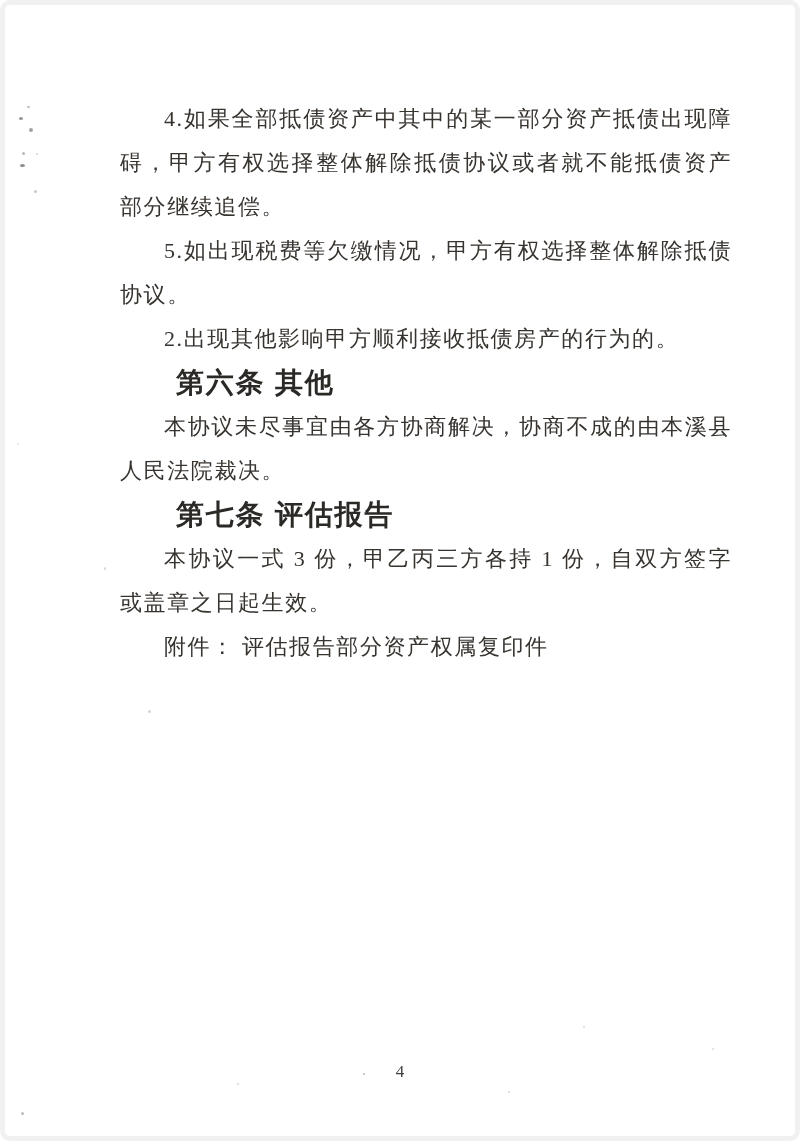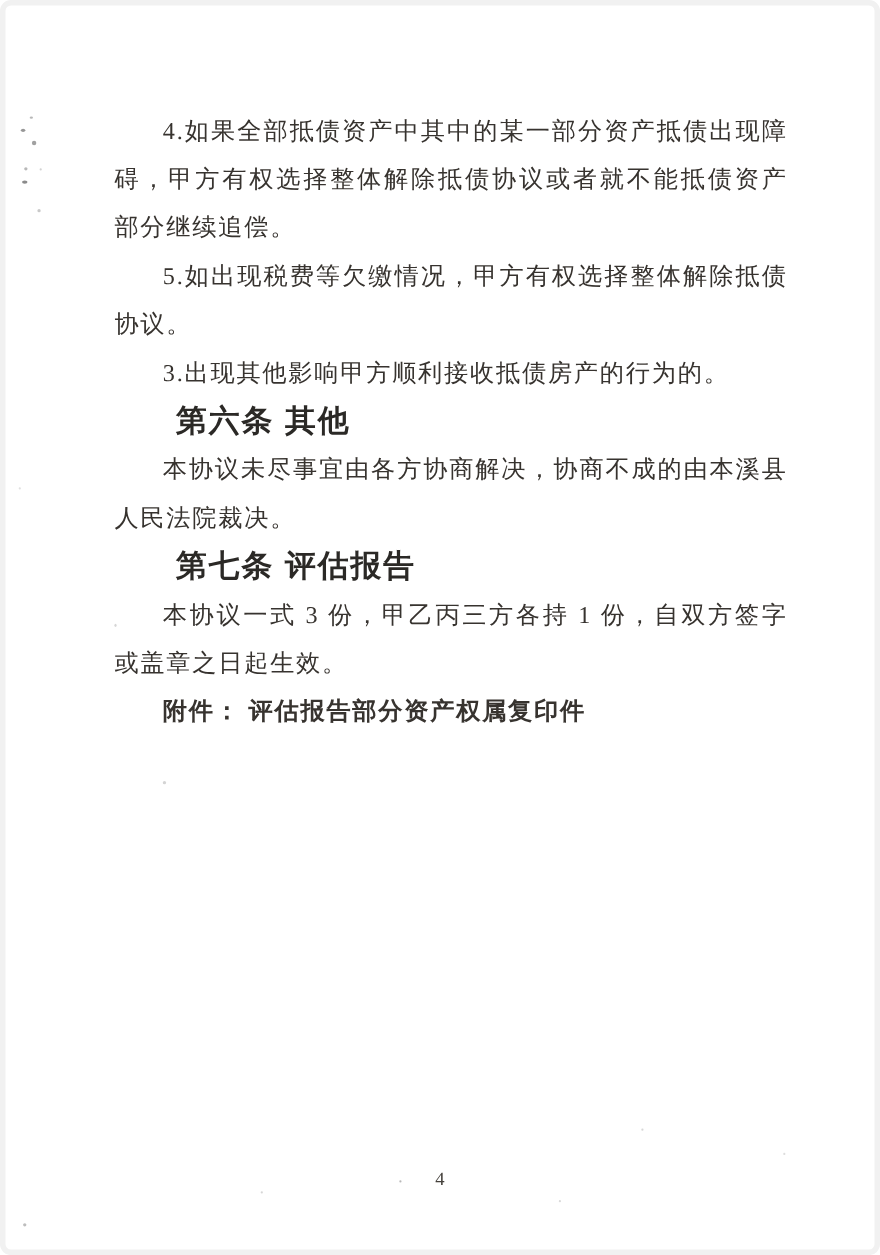--- a/index.html
+++ b/index.html
@@ -14,21 +14,21 @@
     box-sizing: border-box;
     background: #ffffff;
     border: 5px solid #f1f1f1;
     border-radius: 10px;
     overflow: hidden;
     font-family: "Liberation Serif", "DejaVu Serif", serif;
     color: #37332f;
   }
   .content {
     position: absolute;
-    left: 99px;
+    left: 115px;
     top: 92px;
     width: 612px;
     font-size: 22px;
     line-height: 44px;
     letter-spacing: 1.6px;
     text-align: justify;
   }
   .body-para {
     margin: 0;
     text-indent: 2em;
@@ -41,21 +41,20 @@
     font-size: 28px;
     line-height: 44px;
     letter-spacing: 1.8px;
     color: #2b2926;
   }
   .attachments {
     display: flex;
     align-items: flex-start;
     padding-left: 2em;
     text-align: center;
-    font-weight: bold;
   }
   .att-label {
     white-space: pre;
   }
   .att-items {
     display: flex;
     flex-direction: row;
   }
   .page-number {
     position: absolute;
@@ -107,21 +106,21 @@
   <span class="speck s11"></span>
   <span class="speck s12"></span>
   <span class="speck s13"></span>
   <span class="speck s14"></span>
   <span class="speck s15"></span>
   <span class="speck s16"></span>
 
   <main class="content">
     <p class="body-para">4.如果全部抵债资产中其中的某一部分资产抵债出现障碍，甲方有权选择整体解除抵债协议或者就不能抵债资产部分继续追偿。</p>
     <p class="body-para">5.如出现税费等欠缴情况，甲方有权选择整体解除抵债协议。</p>
-    <p class="body-para">3.出现其他影响甲方顺利接收抵债房产的行为的。</p>
+    <p class="body-para">2.出现其他影响甲方顺利接收抵债房产的行为的。</p>
     <h2 class="heading">第六条 其他</h2>
     <p class="body-para">本协议未尽事宜由各方协商解决，协商不成的由本溪县人民法院裁决。</p>
     <h2 class="heading">第七条 评估报告</h2>
     <p class="body-para">本协议一式 3 份，甲乙丙三方各持 1 份，自双方签字或盖章之日起生效。</p>
 
     <div class="attachments">
       <span class="att-label">附件： </span>
       <div class="att-items">
         <div>评估报告</div>
         <div>部分资产权属复印件</div>

